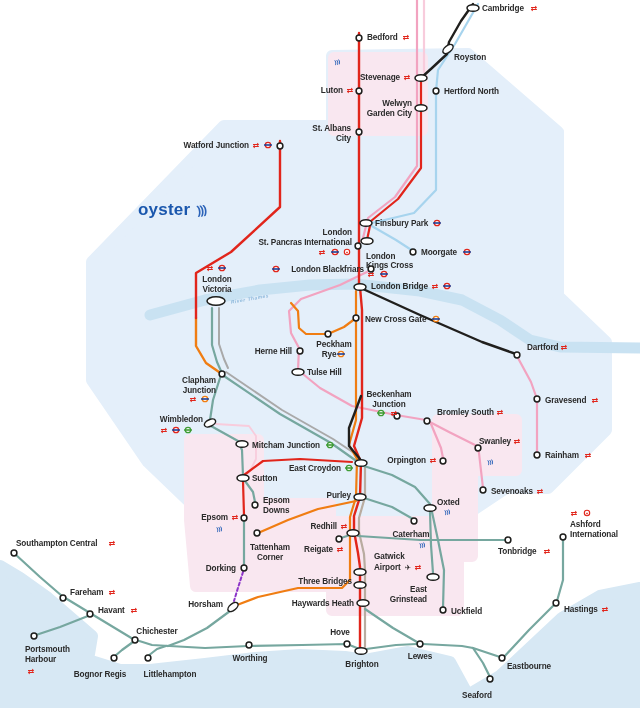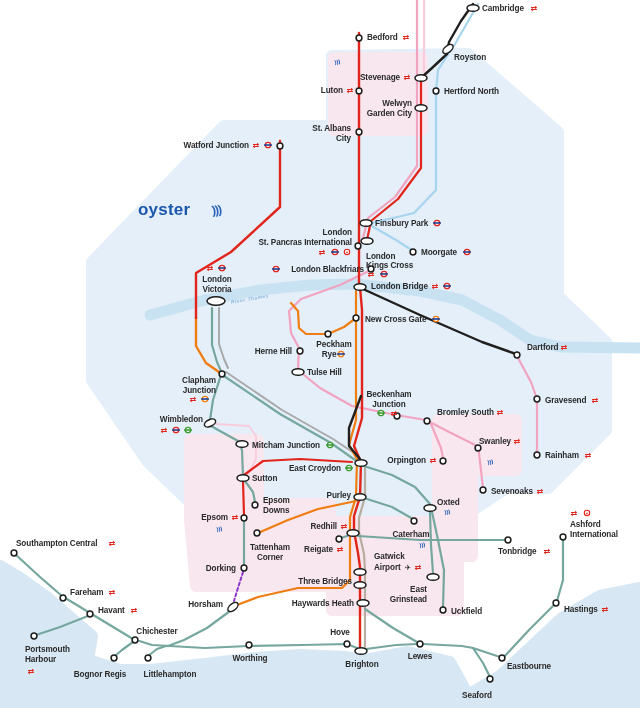--- a/index.html
+++ b/index.html
@@ -7,21 +7,21 @@
        font-family:"Liberation Sans","DejaVu Sans",sans-serif;}
   .map svg{position:absolute;left:0;top:0;}
   .lbl{font-family:"Liberation Sans","DejaVu Sans",sans-serif;font-size:8.2px;font-weight:700;
        fill:#2a2a2a;letter-spacing:-0.1px;}
   .nr-ic{font-family:"DejaVu Sans",sans-serif;font-size:8px;font-weight:700;fill:#e1251b;}
   .plane-ic{font-family:"DejaVu Sans",sans-serif;font-size:7.5px;fill:#1d1d1b;}
   .es-star{font-family:"DejaVu Sans",sans-serif;font-size:4.2px;fill:#e1251b;}
   .wave-ic{font-family:"DejaVu Sans",sans-serif;font-size:5.5px;font-weight:700;fill:#2a62b8;letter-spacing:-0.6px;}
   .river-lbl{font-family:"Liberation Sans","DejaVu Sans",sans-serif;font-style:italic;font-size:4.8px;
        font-weight:700;fill:#8ab6da;letter-spacing:0.6px;}
-  .oyster-logo{position:absolute;left:138px;top:200px;z-index:5;display:flex;align-items:center;gap:22px;}
+  .oyster-logo{position:absolute;left:138px;top:200px;z-index:5;display:flex;align-items:center;gap:7px;}
   .oyster-logo .word{font-size:17px;font-weight:800;color:#1a57ad;letter-spacing:0.2px;}
   .oyster-logo .waves{font-size:12px;font-weight:800;color:#2a62b8;letter-spacing:-1px;transform:rotate(-8deg);}
 </style>
 </head>
 <body>
 
 <div class="map">
   <div class="oyster-logo">
     <span class="word">oyster</span>
     <span class="waves">)))</span>

